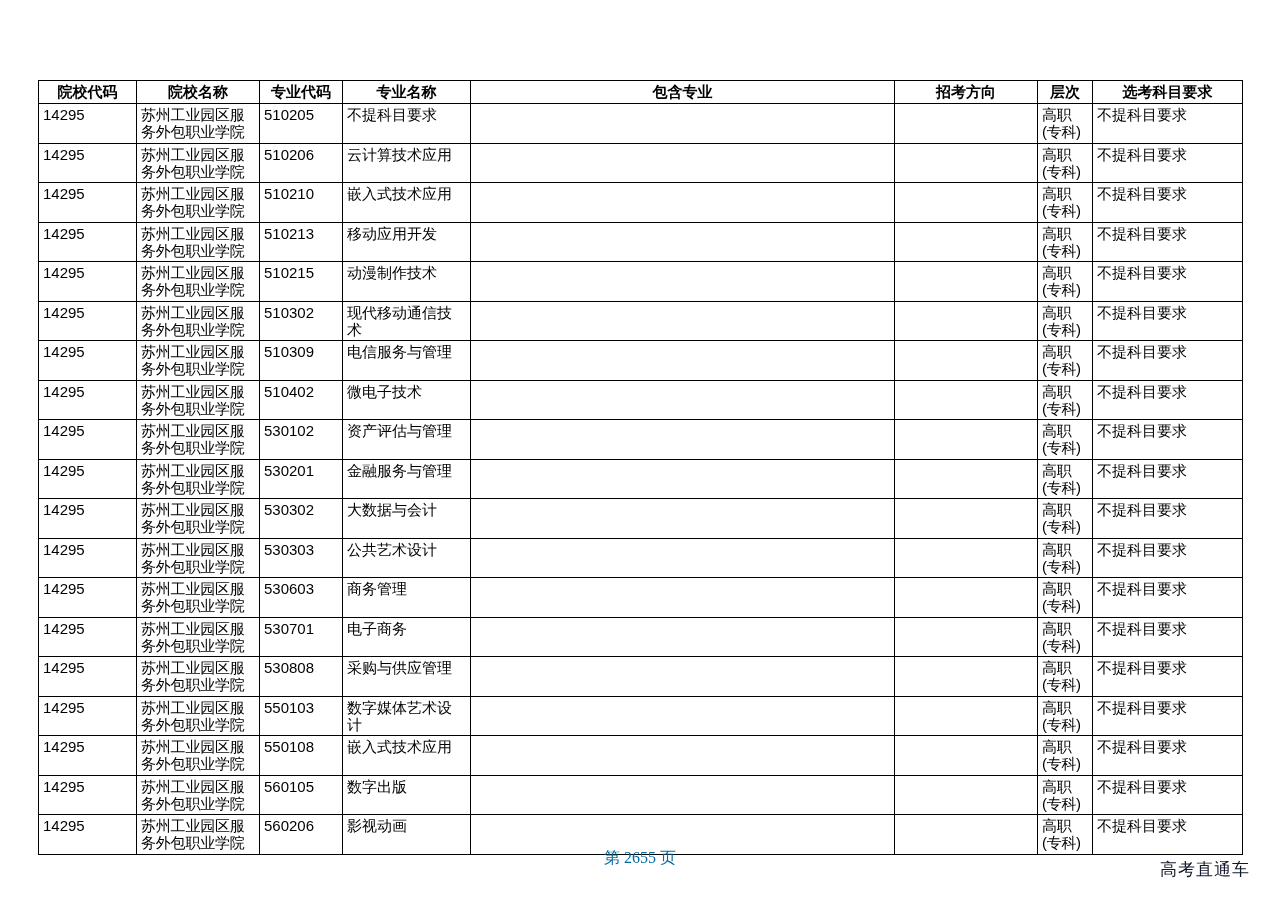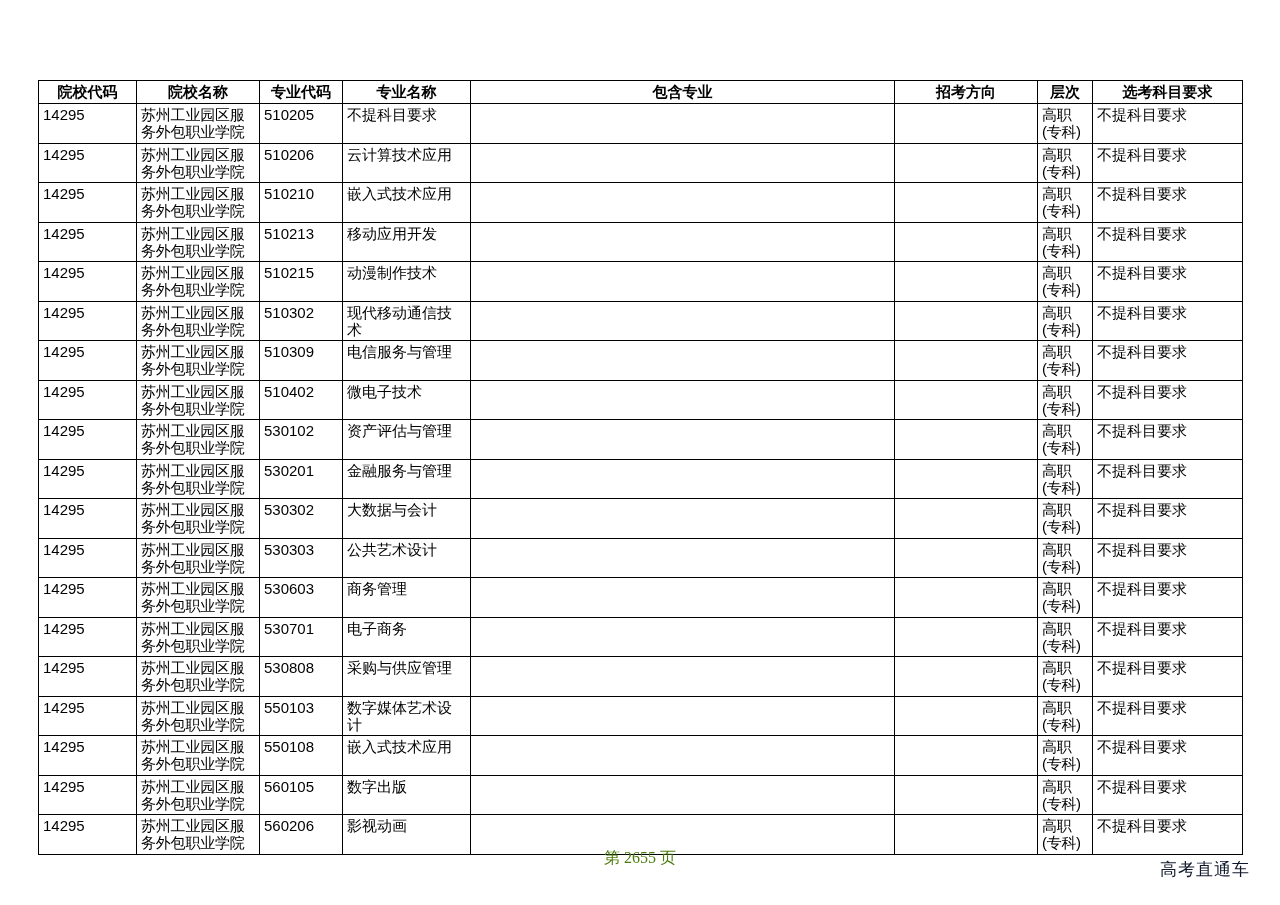--- a/index.html
+++ b/index.html
@@ -94,21 +94,21 @@
     vertical-align: middle;
     padding-left: 5px;
   }
   .footer-page {
     position: absolute;
     left: 0;
     top: 848px;
     width: 1280px;
     text-align: center;
     font-size: 16px;
-    color: #4d7c0f;
+    color: #0369a1;
     font-family: "Liberation Serif", "DejaVu Serif", serif;
   }
   .watermark {
     position: absolute;
     right: 30px;
     top: 858px;
     font-size: 17px;
     color: #0f172a;
     letter-spacing: 1px;
   }

